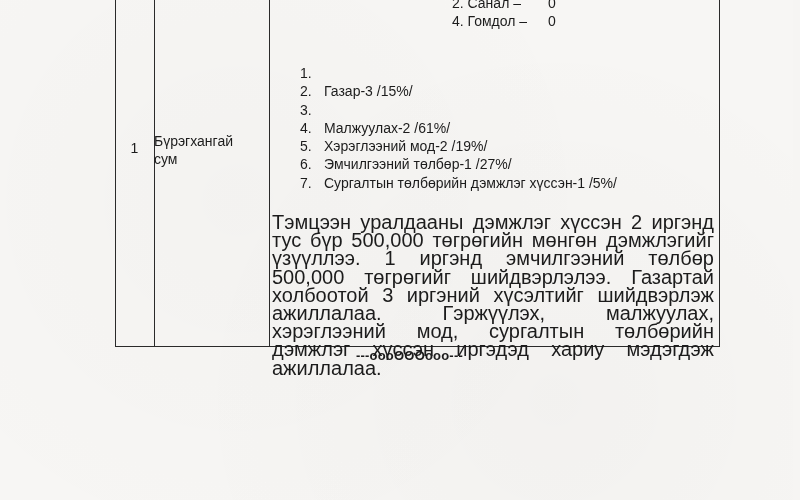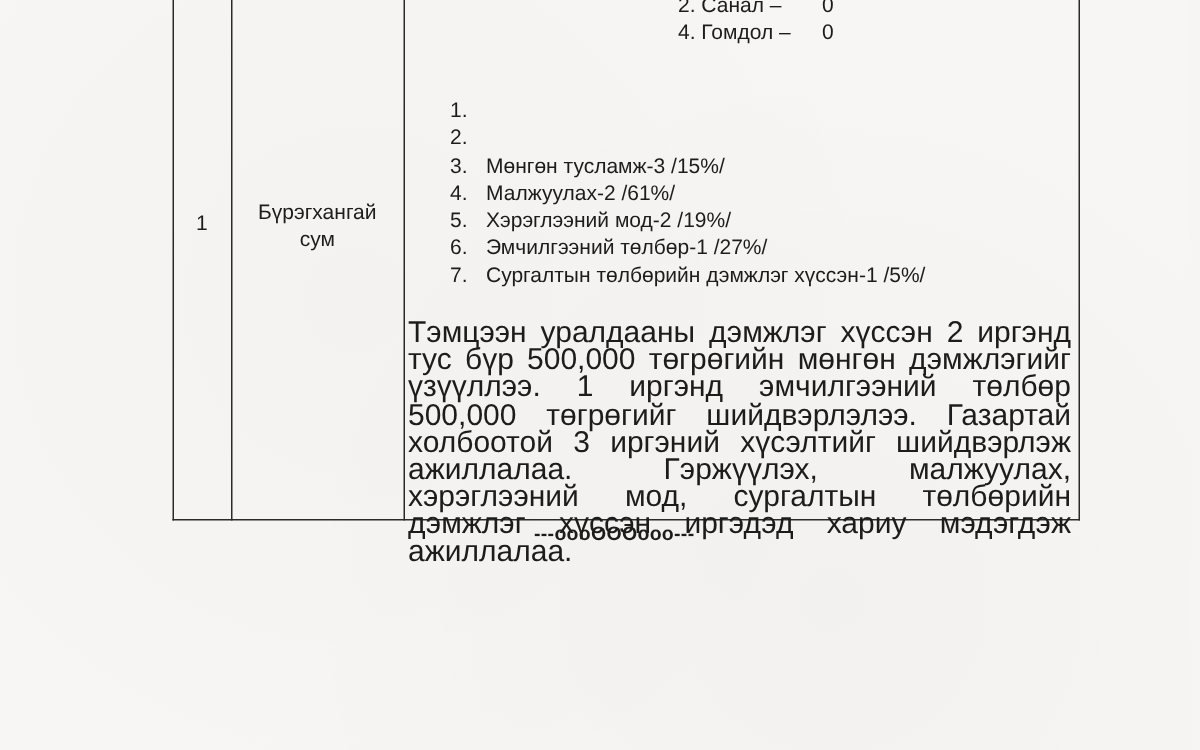--- a/index.html
+++ b/index.html
@@ -48,21 +48,20 @@
     position: absolute;
     left: 115px; width: 39px;
     top: 140px;
     text-align: center;
     font-size: 14px;
   }
   .name-cell {
     position: absolute;
     left: 154px; width: 115px;
     top: 132px;
-    text-align: center;
     font-size: 14px;
     line-height: 18px;
   }
   .list {
     position: absolute;
     left: 300px;
     top: 64px;
     font-size: 14px;
     line-height: 18.3px;
     margin: 0; padding: 0;
@@ -119,24 +118,24 @@
     <div>Бүрэгхангай</div>
     <div>сум</div>
   </div>
 
   <ul class="list">
     <li>
         <span class="n">1.</span>
       </li>
     <li>
         <span class="n">2.</span>
+        <span>Газар-3 /15%/</span>
       </li>
     <li>
         <span class="n">3.</span>
-        <span>Мөнгөн тусламж-3 /15%/</span>
       </li>
     <li>
         <span class="n">4.</span>
         <span>Малжуулах-2 /61%/</span>
       </li>
     <li>
         <span class="n">5.</span>
         <span>Хэрэглээний мод-2 /19%/</span>
       </li>
     <li>

